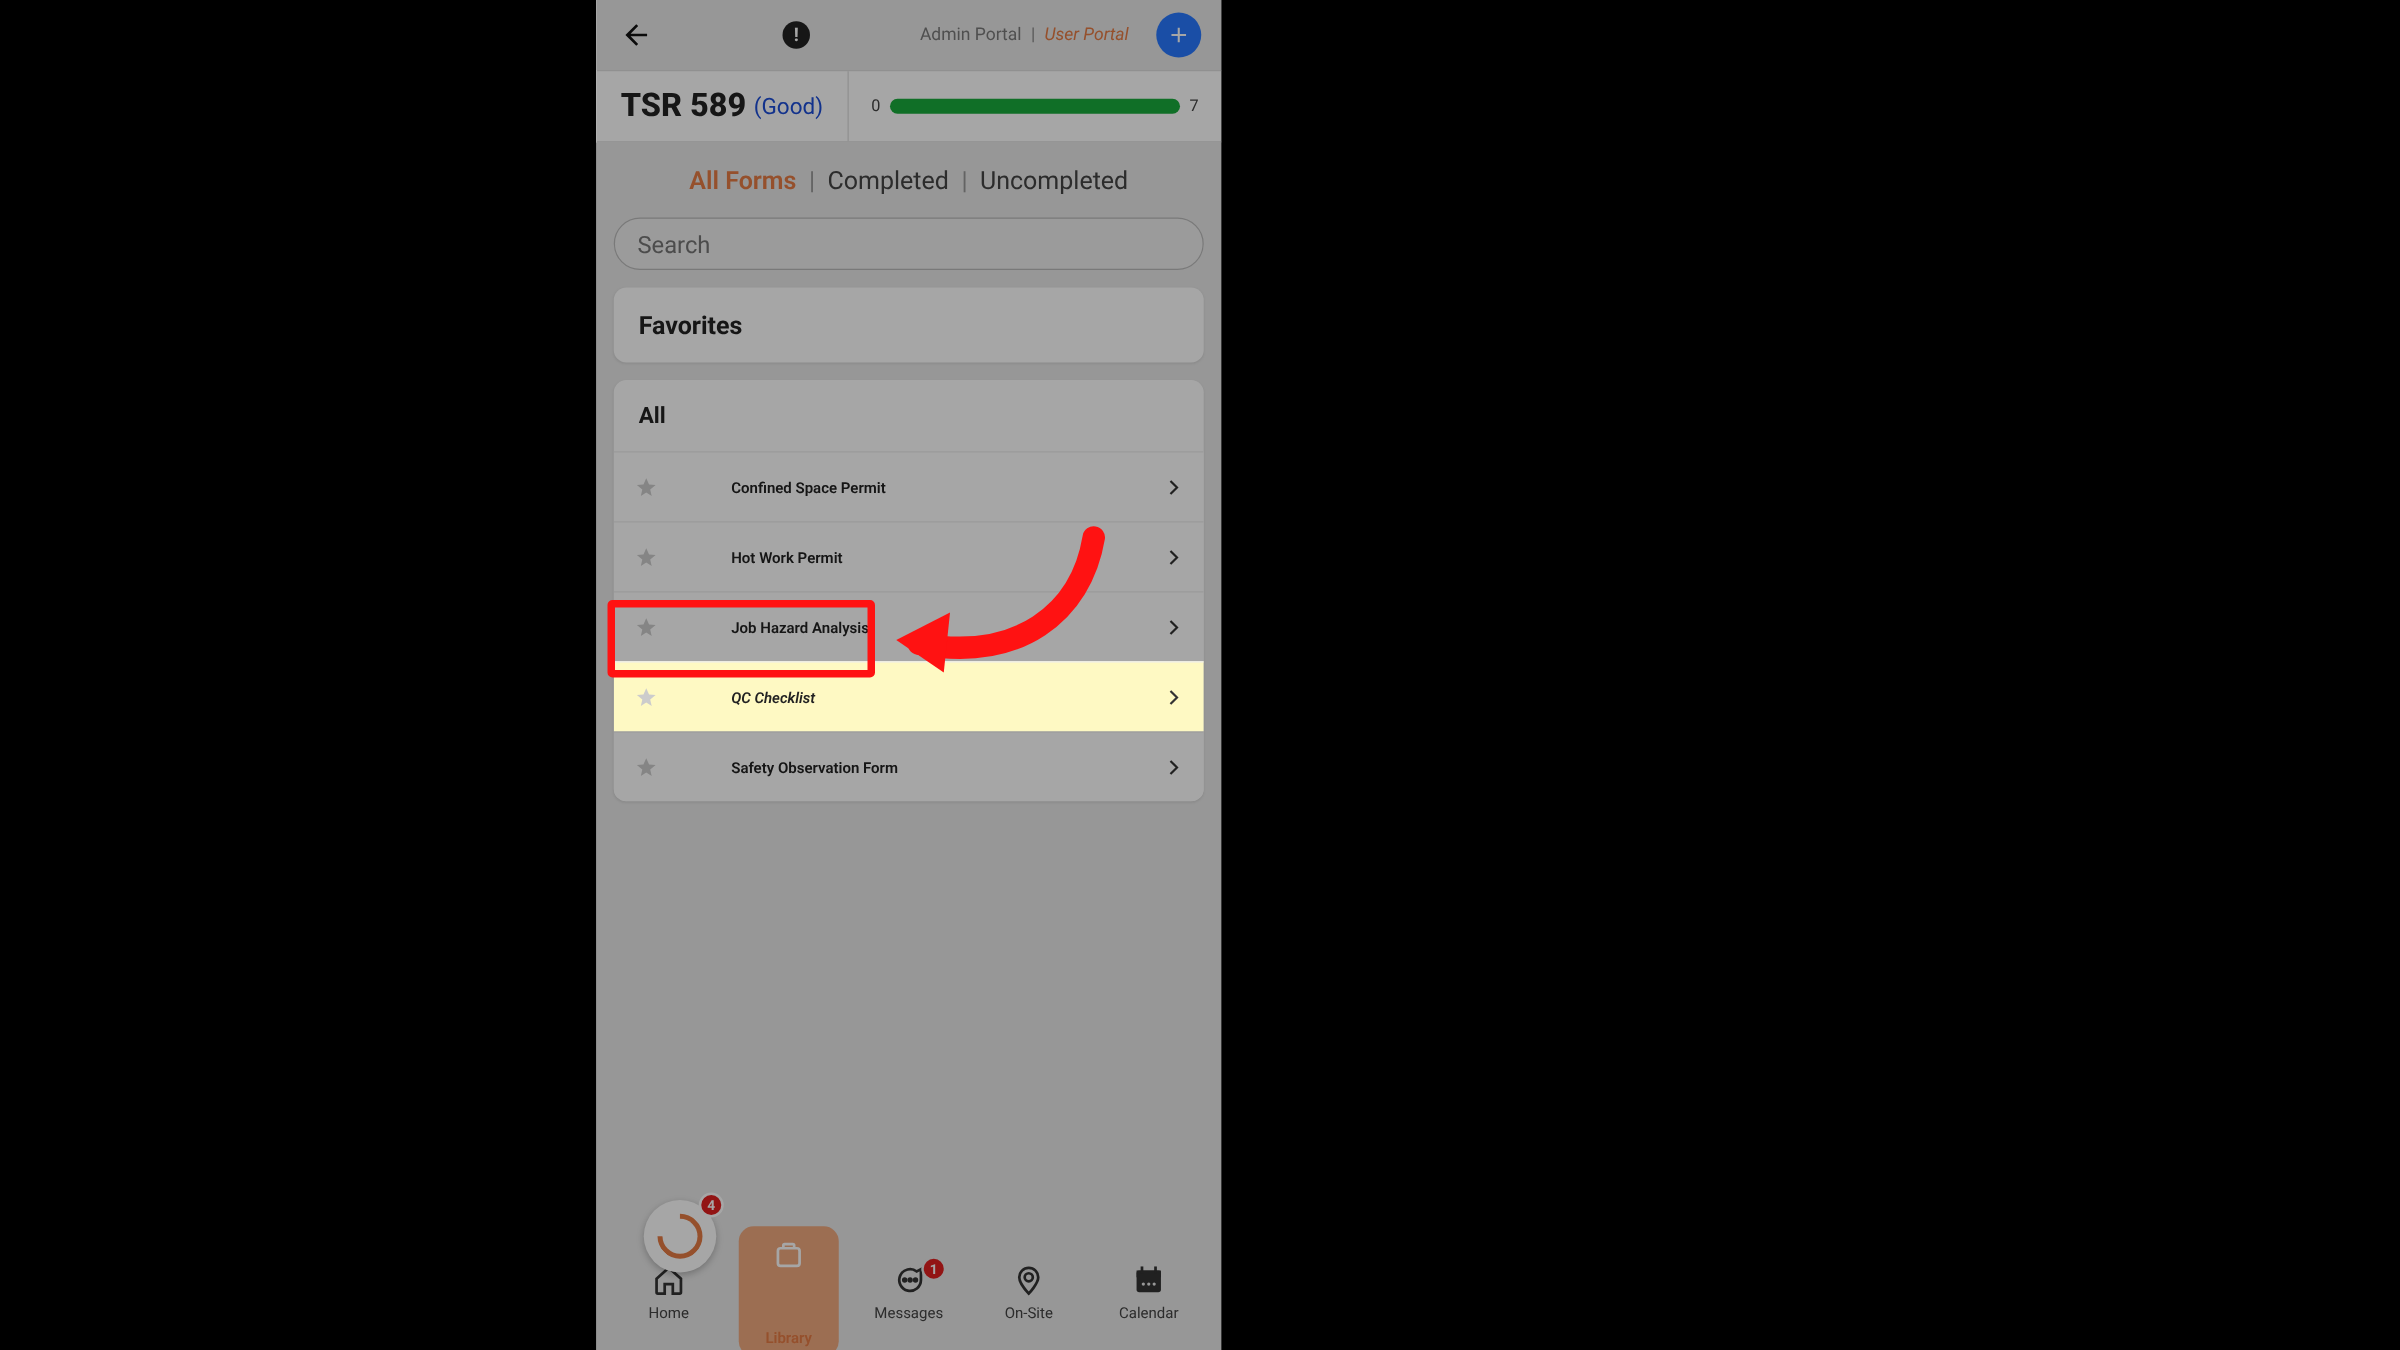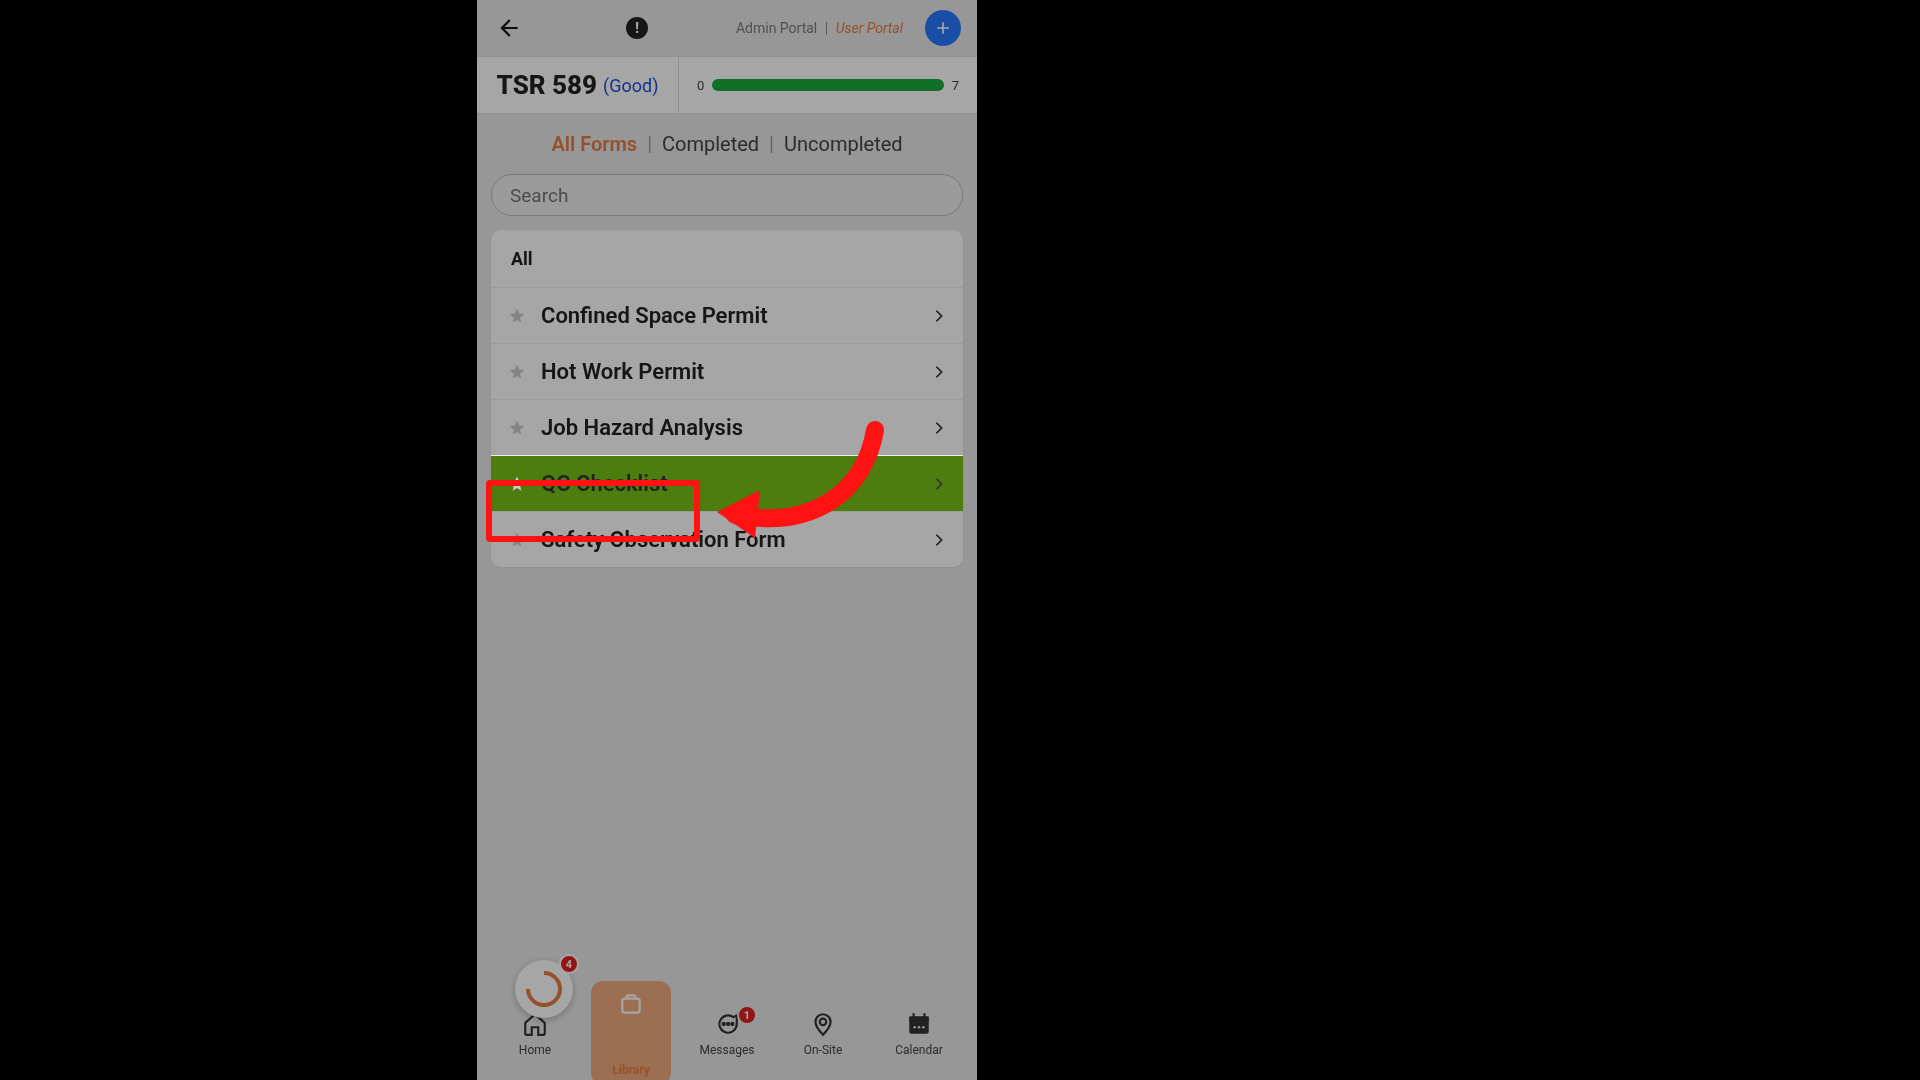--- a/index.html
+++ b/index.html
@@ -119,29 +119,30 @@
     cursor:pointer;
     position:relative;
     background:#fff;
   }
   .list-row:first-of-type { border-top: none; }
   .star {
     width:20px; height:20px; margin-right:14px;
     display:flex; align-items:center; justify-content:center;
   }
   .star svg { width:18px; height:18px; fill:#ccc; }
-  .row-label { flex:1; font-size:22px; font-weight:600; color:#222; }
+  .row-label { flex:1; font-size:12px; font-weight:600; color:#222;margin-left:44px; }
   .chev {
     width:16px; height:16px; display:flex; align-items:center; justify-content:center;
   }
   .chev svg { width:10px; height:14px; fill:none; stroke:#333; stroke-width:2; }
   .highlight-row {
-    background:#4d7c0f;
+    background:#fef9c3;
     position:relative;
     z-index: 100;
+    font-style: italic;
   }
   .highlight-box {
     position:absolute;
     border: 6px solid #ff1212;
     border-radius:4px;
     z-index: 200;
     pointer-events:none;
   }
   .arrow-annot {
     position:absolute;
@@ -250,20 +251,23 @@
     <span class="sep">|</span>
     <span class="tab">Completed</span>
     <span class="sep">|</span>
     <span class="tab">Uncompleted</span>
   </div>
 
   <div class="search-wrap">
     <input class="search-input" placeholder="Search" style="">
   </div>
 
+  <div class="card">
+    <div class="card-header">Favorites</div>
+  </div>
 
   <div class="card">
     <div class="card-header" style="font-size:18px;">All</div>
 
     <div class="list-row">
       <span class="star">
           <svg viewBox="0 0 24 24">
             <path d="M12 17.3 6.2 21l1.6-6.8L2 9.3l7-.6L12 2l3 6.7 7 .6-5.8 4.9L17.8 21z"></path>
           </svg>
         </span>

